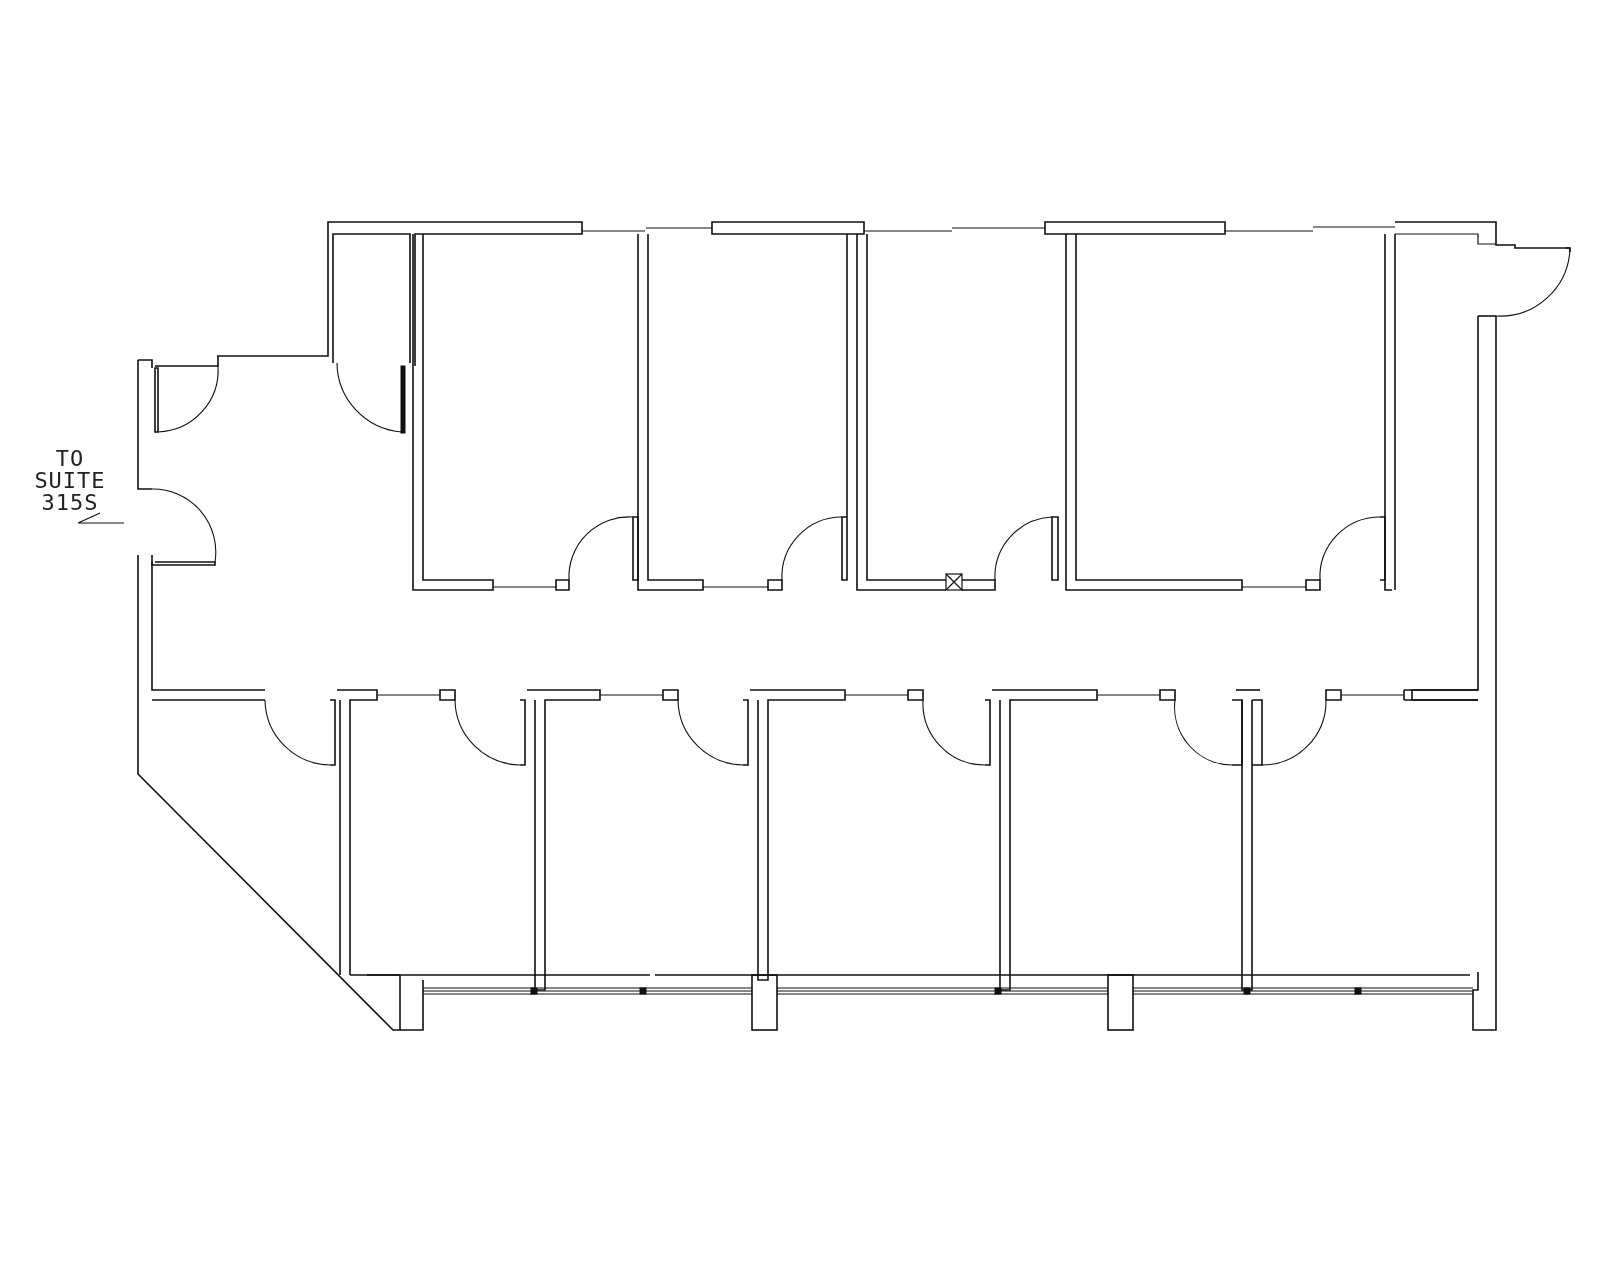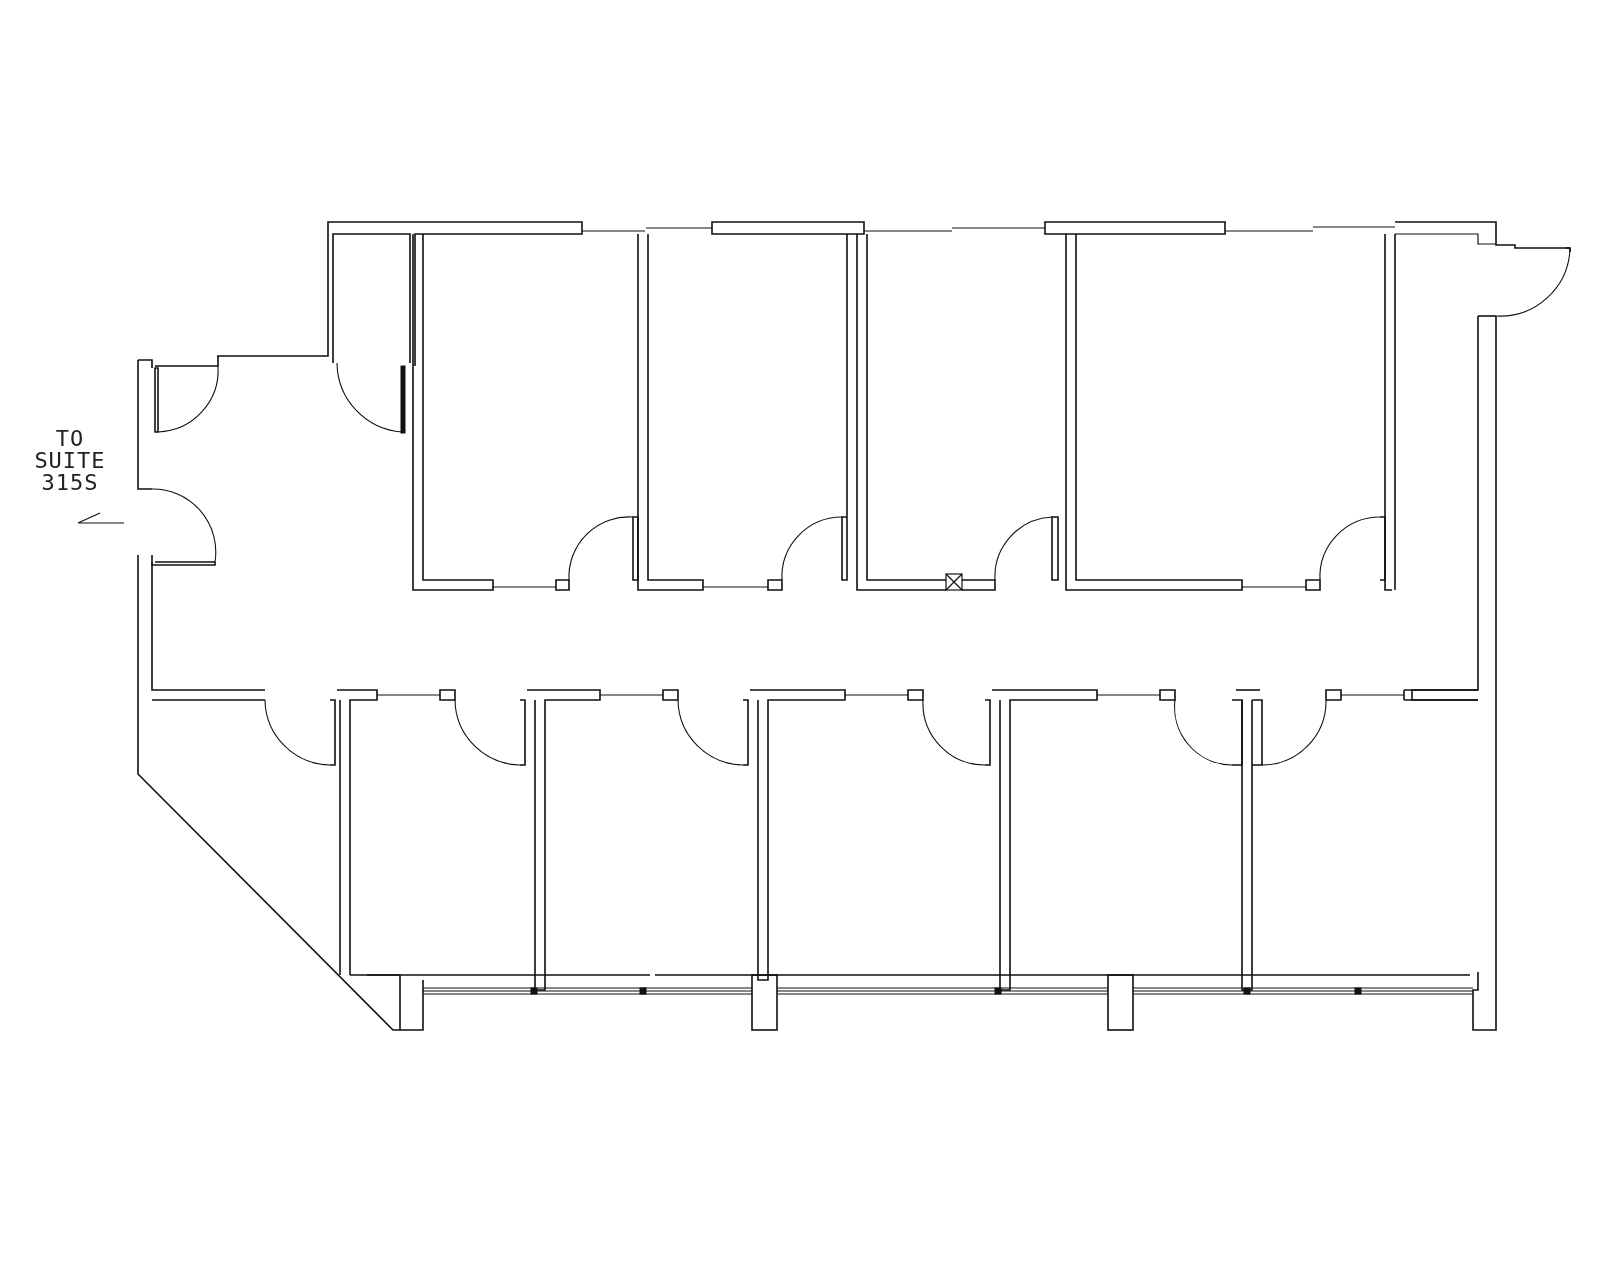--- a/index.html
+++ b/index.html
@@ -161,17 +161,17 @@
 
     <path class="arc" d="M1570 248 A70 70 0 0 1 1496 316"></path>
     <path class="wall" d="M1566 248 L1570 248 L1570 252"></path>
   </g>
 
   <g>
     <path class="thin" d="M78 523 L124 523 M78 523 L100 513"></path>
   </g>
 </svg>
 
-<div class="label" style="left:28px; top:428px; width:84px;">
+<div class="label" style="left:28px; top:448px; width:84px;">
   <div>TO</div>
   <div>SUITE</div>
   <div>315S</div>
 </div>
 
 </body></html>

